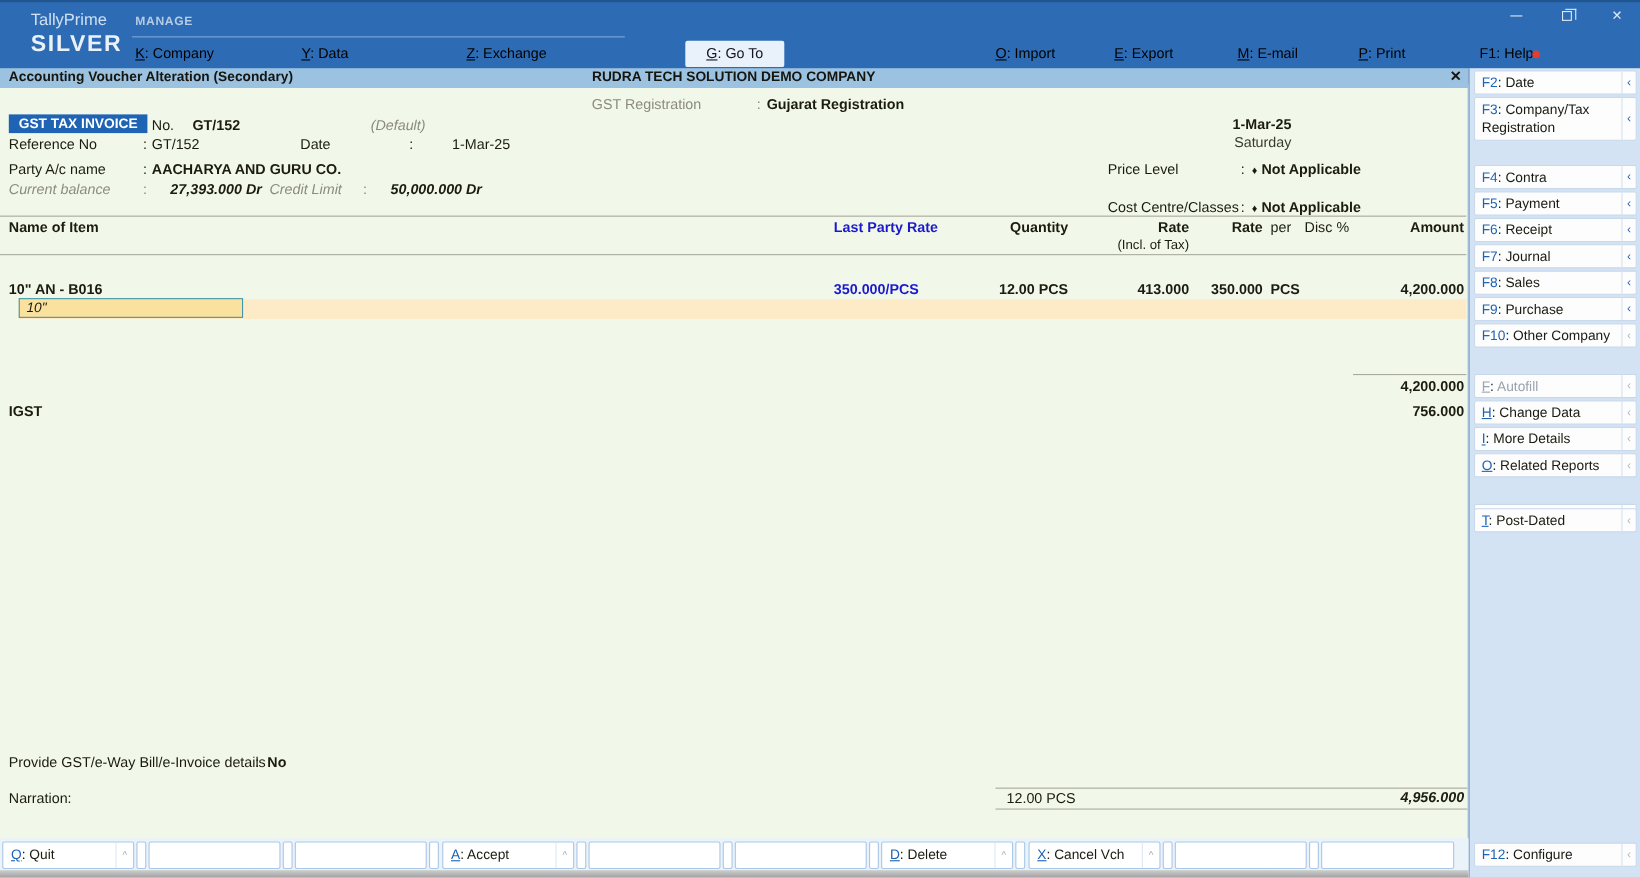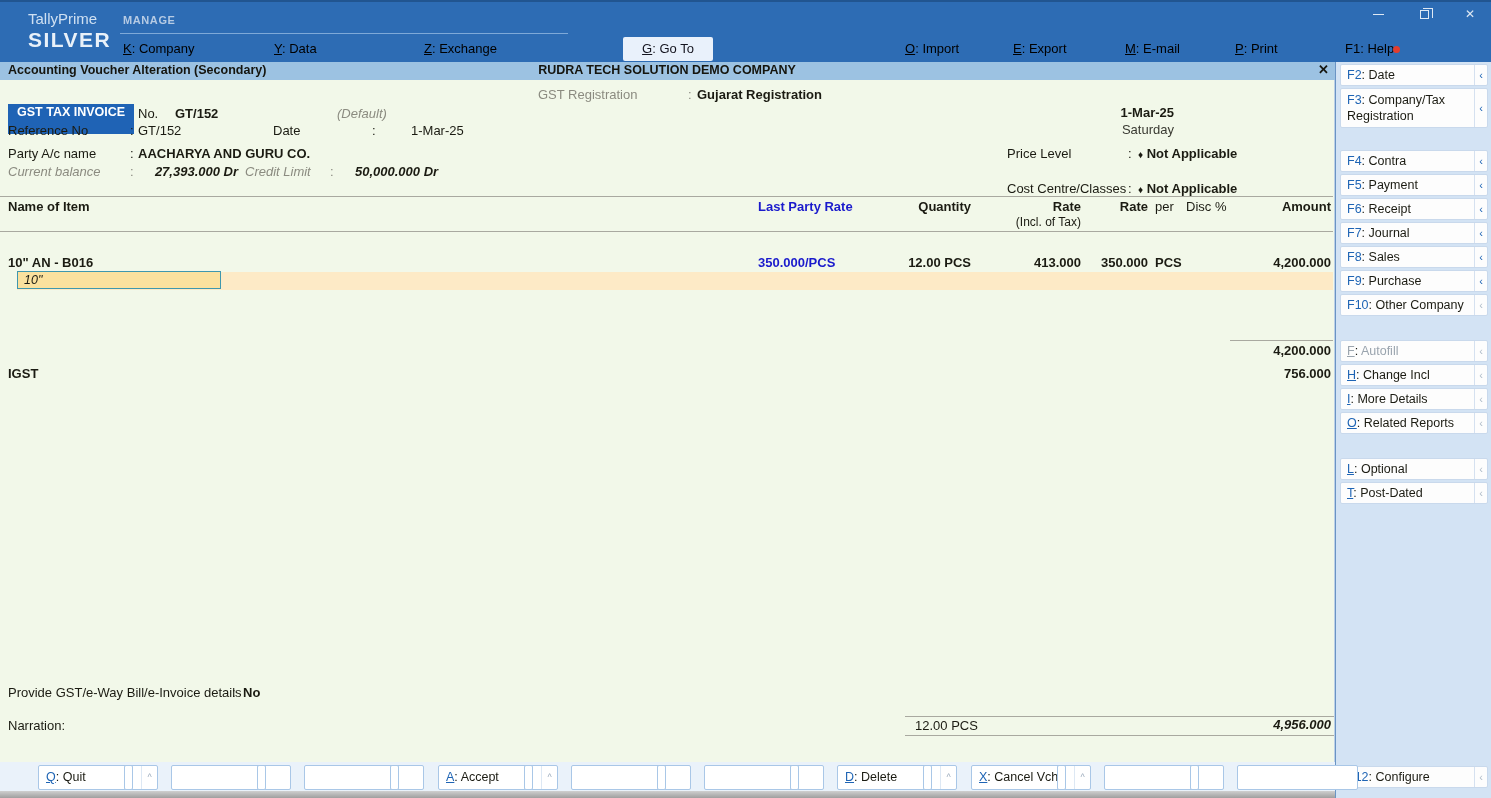--- a/index.html
+++ b/index.html
@@ -33,21 +33,21 @@
   .help-dot { left:1393px; top:44px; width:7px; height:7px; border-radius:50%; background:#e23d2e; }
 
   
   .titlebar { position:absolute; left:0; top:62px; width:1335px; height:18px; background:#9cc2e2; }
   .titlebar-title { left:8px; top:1px; font-size:12.5px; font-weight:bold; color:#15150e; }
   .titlebar-company { left:667px; top:1px; transform:translateX(-50%); font-size:12.5px; font-weight:bold; color:#15150e; }
   .titlebar-close { left:1318px; top:0px; font-size:13px; font-weight:bold; color:#15150e; cursor:default; }
 
   
   .main { position:absolute; left:0; top:80px; width:1335px; height:682px; background:#f2f8e9; border-right:1px solid #bcd0e6; }
-  .badge { left:8px; top:24px; background:#1f63b5; color:#fff; font-weight:bold; font-size:12.5px; padding:1px 9px 15px 9px; }
+  .badge { left:8px; top:24px; background:#1f63b5; color:#fff; font-weight:bold; font-size:12.5px; padding:1px 9px 2px 9px; }
   .hline { position:absolute; height:1px; background:#a9a9a0; }
   .col-lpr  { left:758px; width:140px; text-align:left; }
   .col-qty  { left:831px; width:140px; text-align:right; }
   .col-ri   { left:941px; width:140px; text-align:right; }
   .col-rt   { left:1028px; width:120px; text-align:right; }
   .col-per  { left:1155px; }
   .col-disc { left:1186px; }
   .col-amt  { left:1211px; width:120px; text-align:right; }
   .edit-row-bg { left:17px; top:192px; width:1316px; height:18px; background:#fdeac6; }
   .edit-box { left:17px; top:191px; width:204px; height:18px; background:#fbe19e; border:1px solid #3f97ae;
@@ -63,21 +63,21 @@
                 color:#1e64b4; font-size:11px; text-align:center; line-height:20px; }
   .sbtn.two-line { height:40px; line-height:16px; padding-top:3px; white-space:normal; padding-right:16px; }
   .sbtn.two-line .chev { line-height:38px; }
   .sbtn.disabled .k, .sbtn.disabled .lbl { color:#9aa4ae; }
   .sbtn.disabled .chev, .sbtn.gray-chev .chev { color:#b0bcc8; }
 
   
   .bottombar { position:absolute; left:0; top:762px; width:1335px; height:36px; background:#eaf2fa; }
   .bstrip { position:absolute; left:0; top:29px; width:1335px; height:7px; background:linear-gradient(#cfcfcf,#9f9f9f); }
   .bslot-main { position:absolute; top:3px; width:120px; height:25px; background:#fff; border:1px solid #a9c7e7; border-radius:2px;
-                font-size:12.5px; line-height:23px; padding-left:7px; cursor:default;margin-left:36px; }
+                font-size:12.5px; line-height:23px; padding-left:7px; cursor:default; }
   .bslot-sep  { position:absolute; top:3px; width:9px; height:25px; background:#fff; border:1px solid #a9c7e7; border-radius:2px; }
   .bslot-main .k { color:#1e64b4; }
   .bslot-main .caret { position:absolute; right:0; top:0; bottom:0; width:16px; border-left:1px solid #dde8f4;
                        color:#9aaabb; font-size:9px; text-align:center; line-height:23px; }
 </style>
 </head>
 <body>
 
 <div class="screen">
 
@@ -192,26 +192,26 @@
     <div class="sbtn two-line" style="top:26px"><span class="k">F3</span><span>:</span> <span class="lbl">Company/Tax Registration</span><span class="chev">‹</span></div>
     <div class="sbtn" style="top:88px"><span class="k">F4</span><span>:</span> <span class="lbl">Contra</span><span class="chev">‹</span></div>
     <div class="sbtn" style="top:112px"><span class="k">F5</span><span>:</span> <span class="lbl">Payment</span><span class="chev">‹</span></div>
     <div class="sbtn" style="top:136px"><span class="k">F6</span><span>:</span> <span class="lbl">Receipt</span><span class="chev">‹</span></div>
     <div class="sbtn" style="top:160px"><span class="k">F7</span><span>:</span> <span class="lbl">Journal</span><span class="chev">‹</span></div>
     <div class="sbtn" style="top:184px"><span class="k">F8</span><span>:</span> <span class="lbl">Sales</span><span class="chev">‹</span></div>
     <div class="sbtn" style="top:208px"><span class="k">F9</span><span>:</span> <span class="lbl">Purchase</span><span class="chev">‹</span></div>
     <div class="sbtn gray-chev" style="top:232px"><span class="k">F10</span><span>:</span> <span class="lbl">Other Company</span><span class="chev">‹</span></div>
 
     <div class="sbtn disabled" style="top:278px"><span class="k u">F</span><span>:</span> <span class="lbl">Autofill</span><span class="chev">‹</span></div>
-    <div class="sbtn gray-chev" style="top:302px"><span class="k u">H</span><span>:</span> <span class="lbl">Change Incl</span><span class="chev">‹</span></div>
+    <div class="sbtn gray-chev" style="top:302px"><span class="k u">H</span><span>:</span> <span class="lbl">Change Data</span><span class="chev">‹</span></div>
     <div class="sbtn gray-chev" style="top:326px"><span class="k u">I</span><span>:</span> <span class="lbl">More Details</span><span class="chev">‹</span></div>
     <div class="sbtn gray-chev" style="top:350px"><span class="k u">O</span><span>:</span> <span class="lbl">Related Reports</span><span class="chev">‹</span></div>
 
     <div class="sbtn gray-chev" style="top:396px"><span class="k u">L</span><span>:</span> <span class="lbl">Optional</span><span class="chev">‹</span></div>
-    <div class="sbtn gray-chev" style="top:420px"><span class="k u">T</span><span>:</span> <span class="lbl">Post-Dated</span><span class="chev">‹</span></div>
+    <div class="sbtn gray-chev" style="top:400px"><span class="k u">T</span><span>:</span> <span class="lbl">Post-Dated</span><span class="chev">‹</span></div>
 
     <div class="sbtn gray-chev" style="top:704px"><span class="k">F12</span><span>:</span> <span class="lbl">Configure</span><span class="chev">‹</span></div>
   </div>
 
   <div class="bottombar">
     <div class="bslot-main" style="left:2px"><span class="k u">Q</span><span>:</span> <span>Quit</span><span class="caret">^</span></div>
     <div class="bslot-sep" style="left:124px"></div>
     <div class="bslot-main" style="left:135px"></div>
     <div class="bslot-sep" style="left:257px"></div>
     <div class="bslot-main" style="left:268px"></div>

